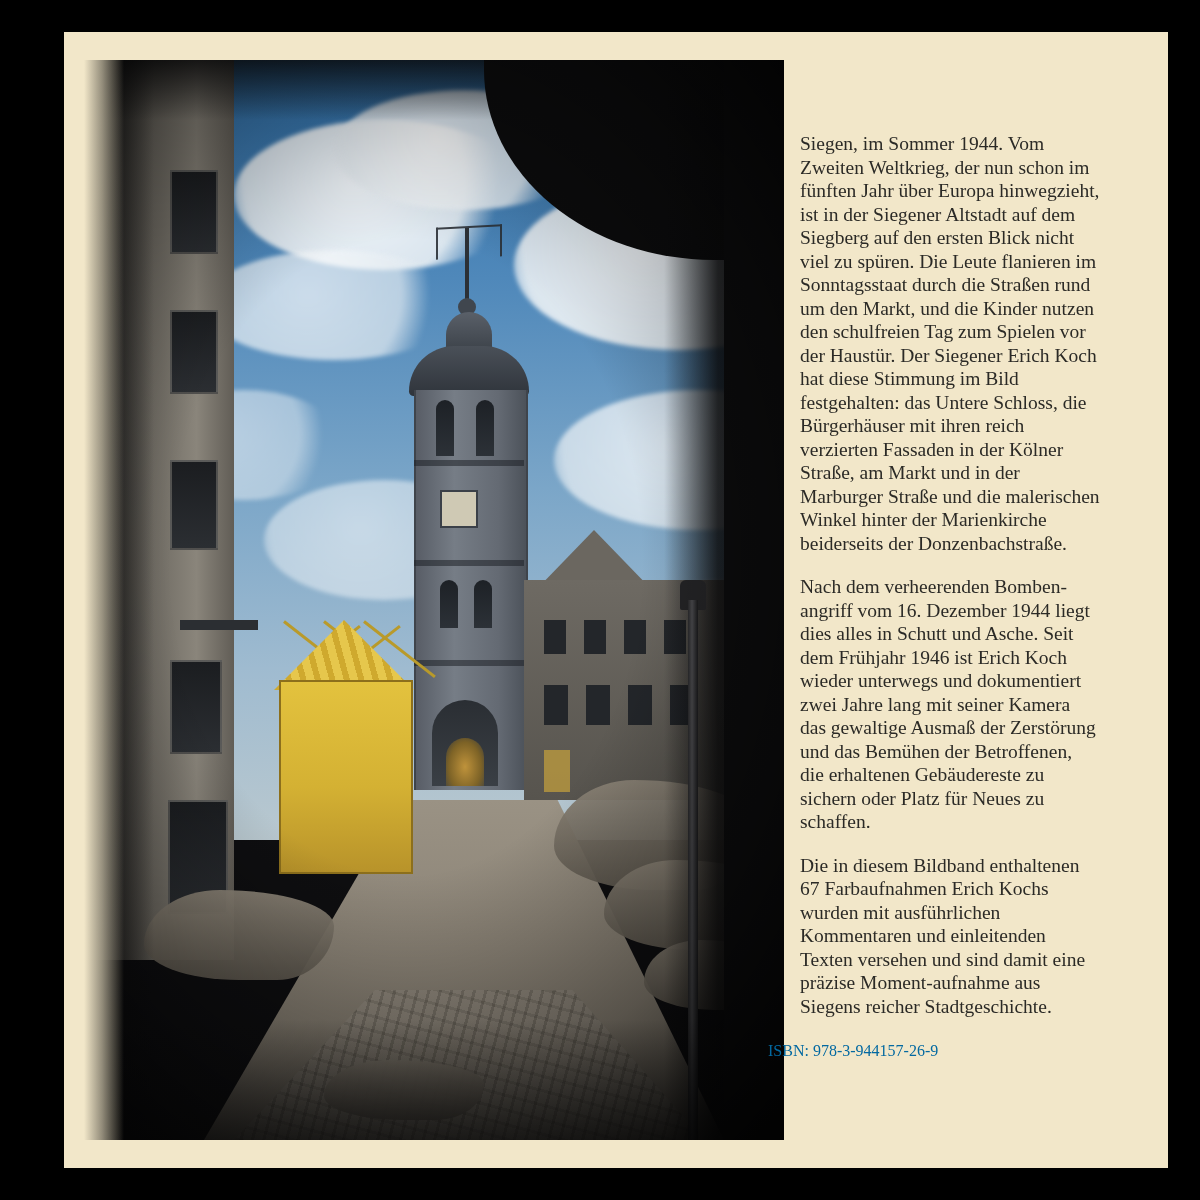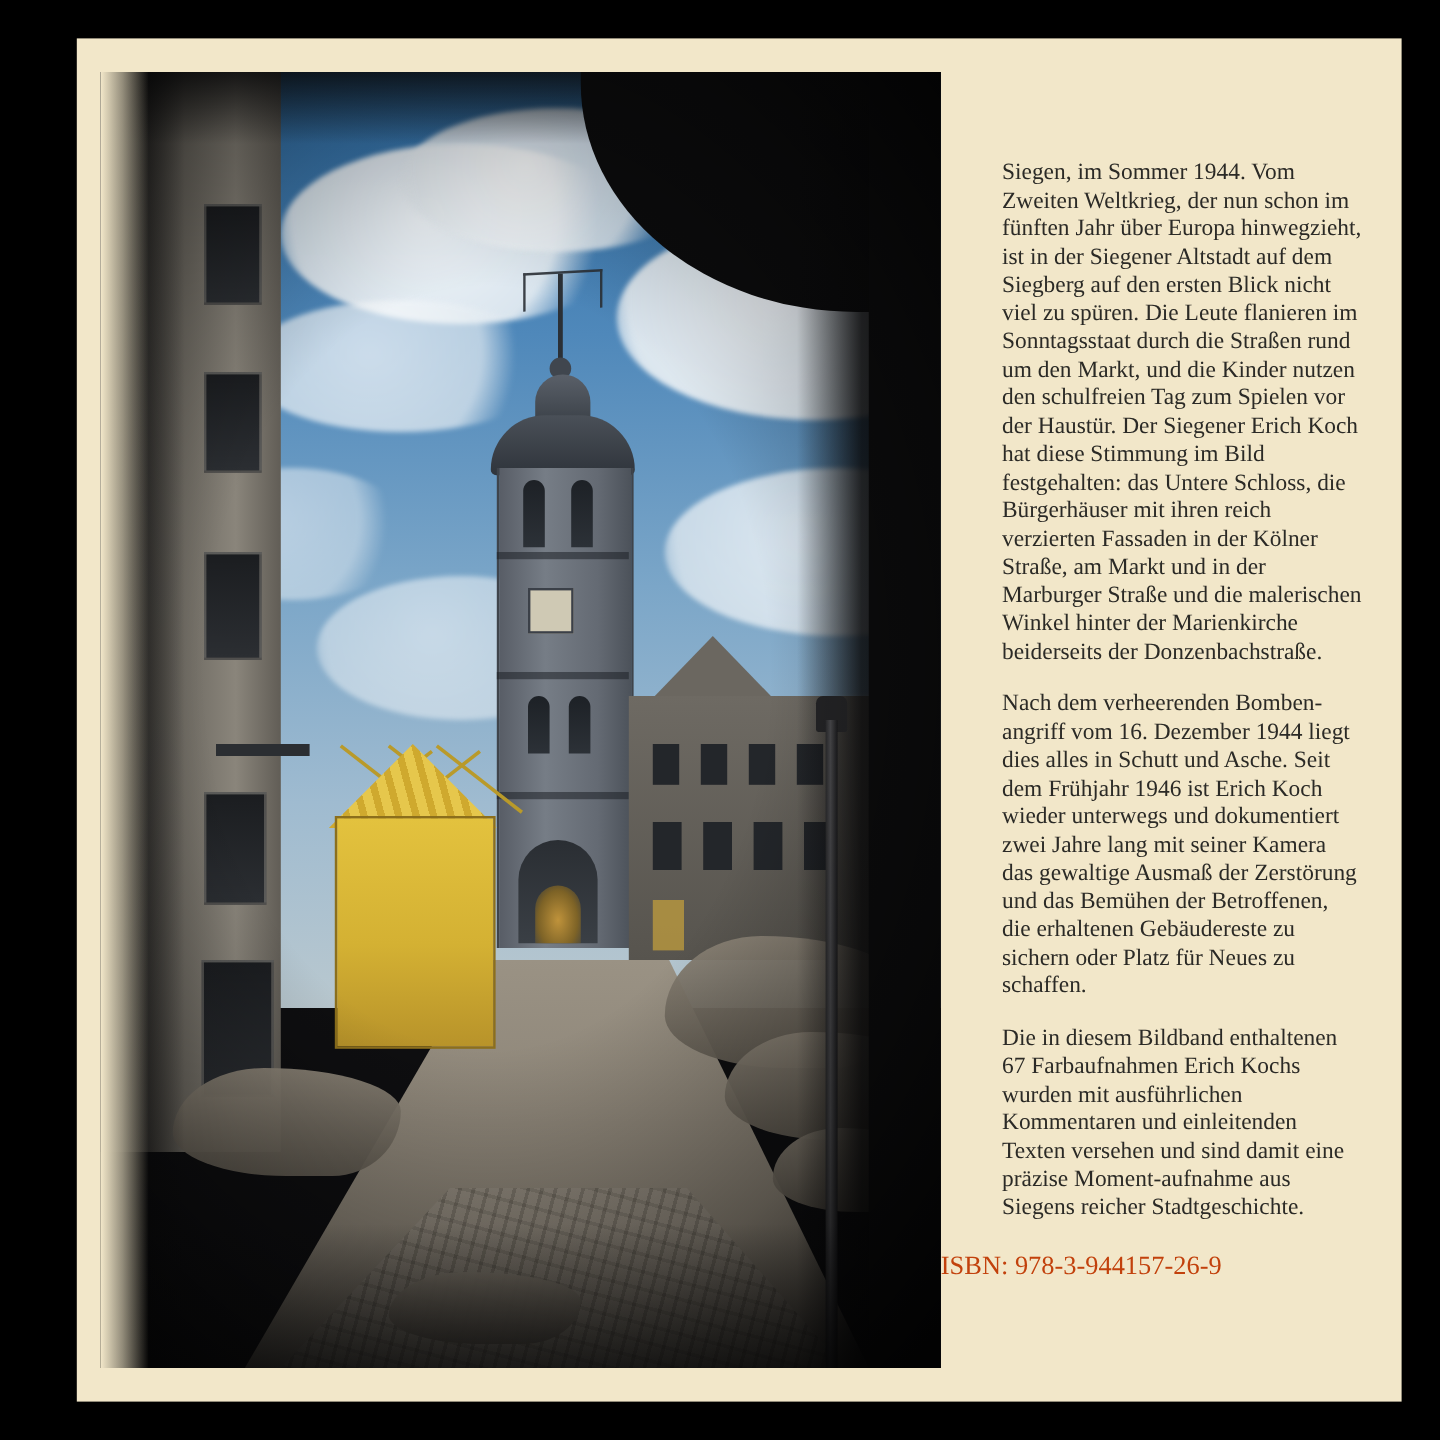--- a/index.html
+++ b/index.html
@@ -302,41 +302,41 @@
   .photo-edge-left {
     position: absolute;
     left: 0; top: 0;
     width: 40px; height: 1080px;
     background: linear-gradient(90deg, #f2e7c9 0%, rgba(242,231,201,.6) 45%, rgba(242,231,201,0) 100%);
   }
 
   
   #text-col {
     position: absolute;
-    left: 771px;
+    left: 736px;
     top: 100px;
     width: 300px;
   }
   #text-col p {
     margin: 0 0 20px 0;
     font-family: "Liberation Serif", serif;
     font-size: 19.5px;
     line-height: 23.5px;
     color: #2b2a26;
     text-align: left;
     hyphens: manual;
   }
   #isbn {
     position: absolute;
-    left: 720px;
+    left: 704px;
     top: 1010px;
     width: 320px;
     font-family: "Liberation Serif", serif;
-    font-size: 22px;
-    color: #c2410c;
+    font-size: 16px;
+    color: #0369a1;
   }
 </style>
 </head>
 <body>
 
 <div id="page">
   <div id="cover">
 
     <div id="photo">
       <div class="sky"></div>

